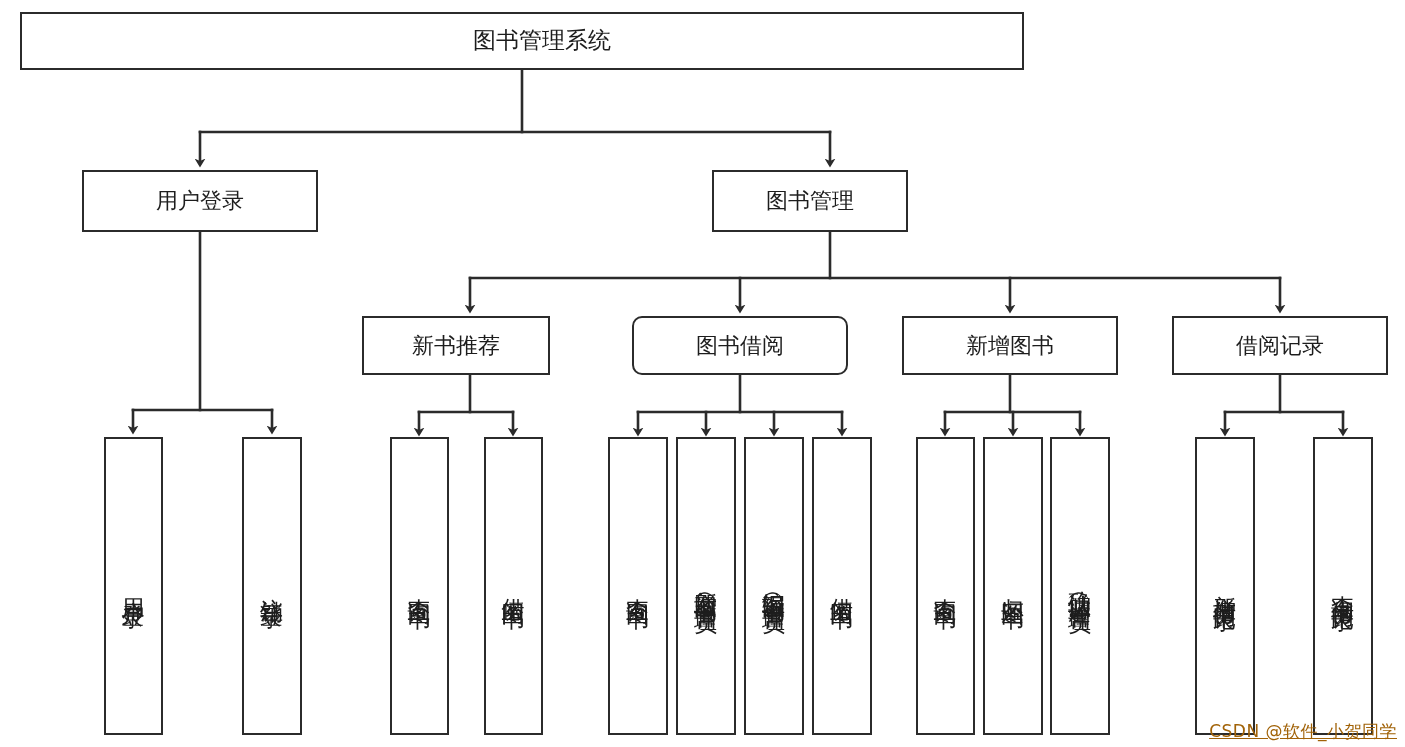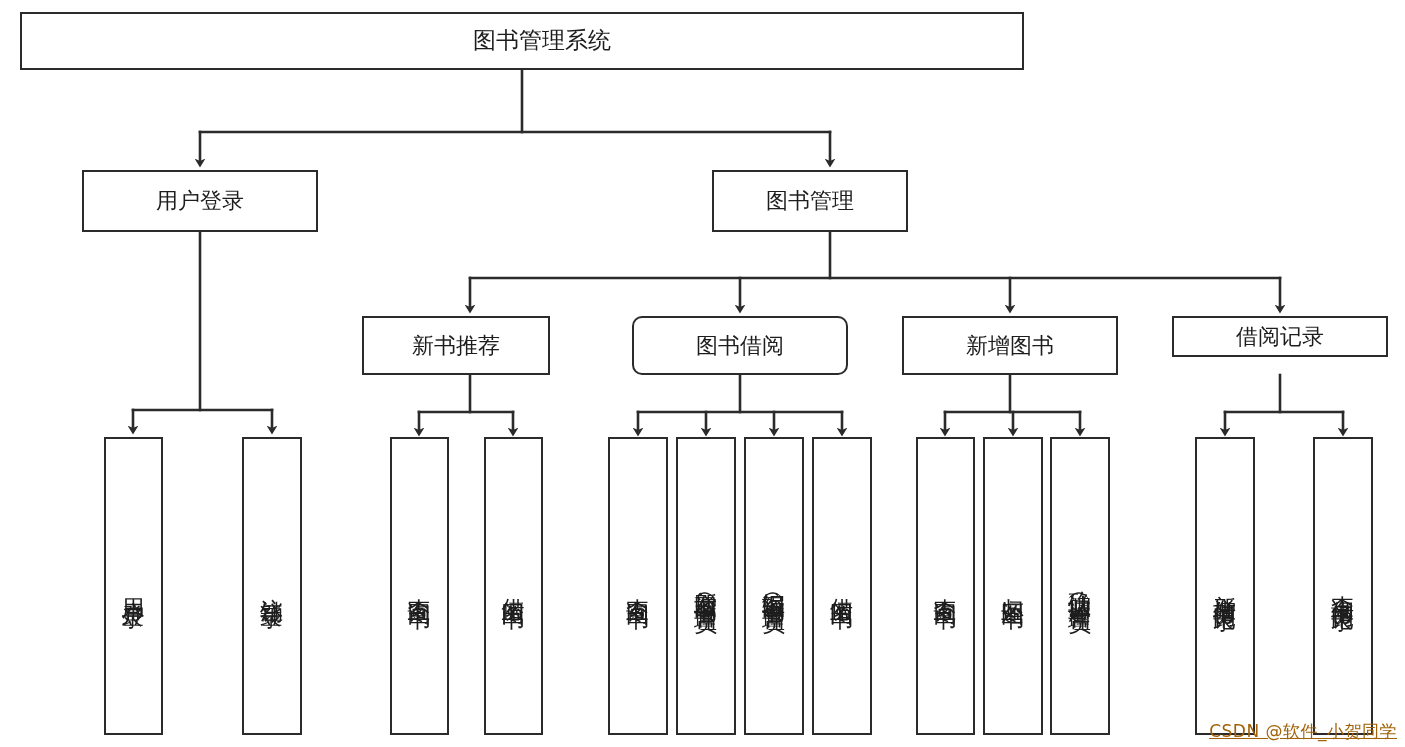--- a/index.html
+++ b/index.html
@@ -143,21 +143,21 @@
 
   <div class="node horiz" style="left:362px; top:316px; width:188px; height:59px;">
     <span class="node-label">新书推荐</span>
   </div>
   <div class="node horiz" style="left:632px; top:316px; width:216px; height:59px;border-radius:10px;">
     <span class="node-label">图书借阅</span>
   </div>
   <div class="node horiz" style="left:902px; top:316px; width:216px; height:59px;">
     <span class="node-label">新增图书</span>
   </div>
-  <div class="node horiz" style="left:1172px; top:316px; width:216px; height:41px;">
+  <div class="node horiz" style="left:1172px; top:316px; width:216px; height:59px;">
     <span class="node-label">借阅记录</span>
   </div>
 
   <div class="node vert" style="left:104px; top:437px; width:59px; height:298px;">
     <span class="node-label">用户登录</span>
   </div>
   <div class="node vert" style="left:242px; top:437px; width:60px; height:298px;">
     <span class="node-label">注销登录</span>
   </div>
 

